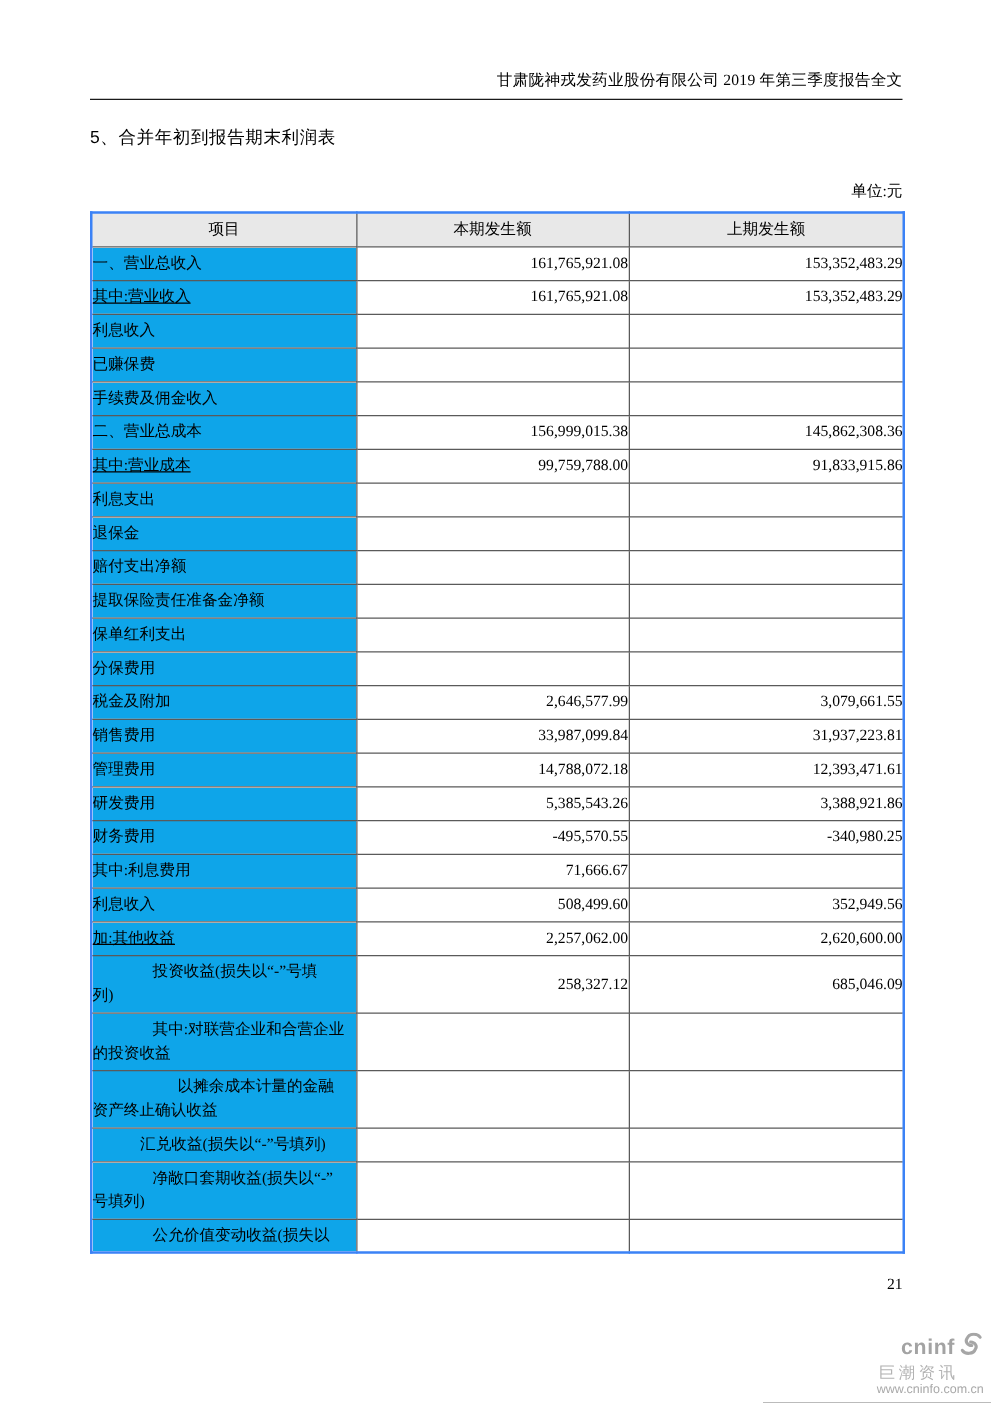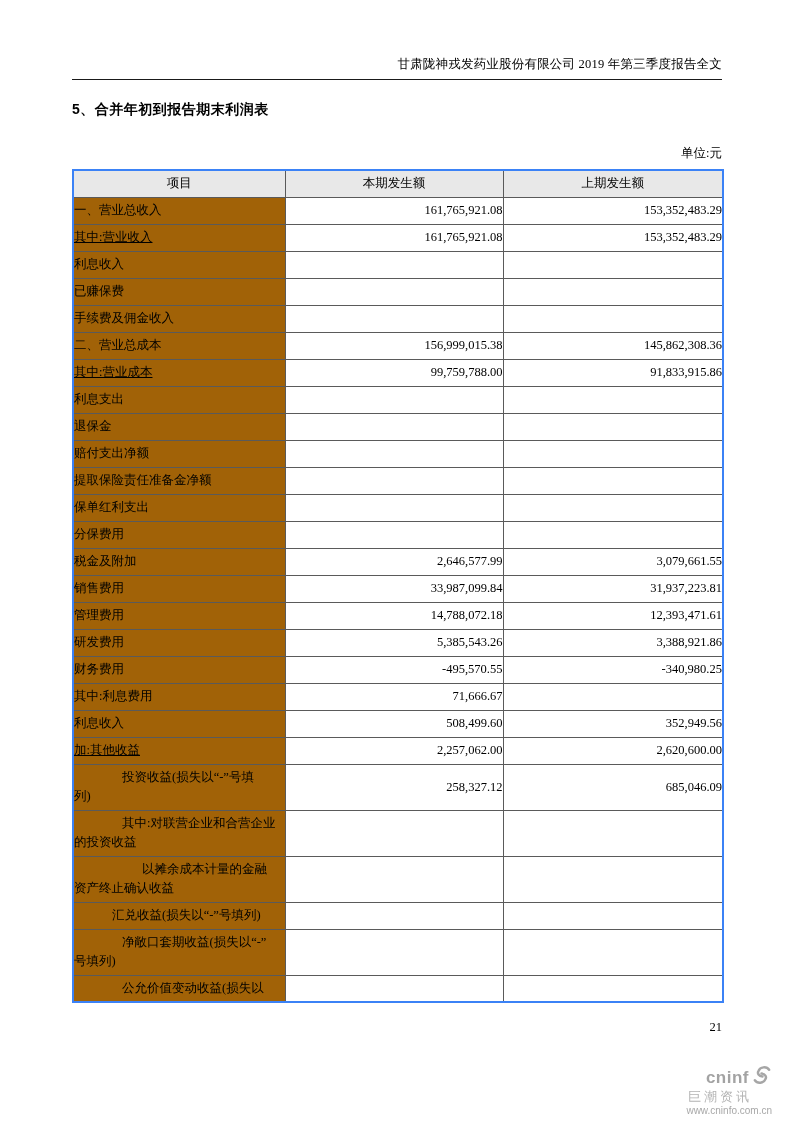--- a/index.html
+++ b/index.html
@@ -17,21 +17,21 @@
     margin-top:56px;
     text-align:right;
     font-size:12.5px;
     letter-spacing:.2px;
     padding-bottom:6px;
     border-bottom:1.5px solid #1a1a1a;
   }
   .section-title{
     margin-top:21px;
     font-family:"Liberation Sans","DejaVu Sans",sans-serif;
-    font-weight:bold;
+    font-weight:normal;
     font-size:14px;
     letter-spacing:.5px;
   }
   .unit-label{
     text-align:right;
     font-size:12.5px;
     margin-top:26px;
     margin-bottom:7px;
   }
   table.fin{
@@ -45,21 +45,21 @@
     border:1px solid #5a5a5a;
     padding:0;
     line-height:1.5;
     vertical-align:middle;
     font-weight:normal;
   }
   tr.hrow{height:27px;}
   tr.tall{height:46px;}
   th.colhead{background:#e8e8e8;text-align:center;}
   td.label{
-    background:#a16207;
+    background:#0ea5e9;
     white-space:pre-wrap;
     overflow:hidden;
   }
   td.num{
     text-align:right;
     padding-right:4px;
     background:#fff;
     font-size:12.5px;
   }
   
@@ -72,21 +72,21 @@
   .w1s{padding-left:3px;text-indent:38px;}
   .w2{padding-left:3px;text-indent:68px;}
   .page-number{
     position:absolute;
     right:71px;
     top:1020px;
     font-size:12.5px;
   }
   .footer-logo{
     position:absolute;
-    right:21px;
+    right:6px;
     top:1066px;
     text-align:right;
     font-family:"Liberation Sans","DejaVu Sans",sans-serif;
     color:#a6a6a6;
     line-height:1;
   }
   .brand-row{display:flex;align-items:center;justify-content:flex-end;gap:2px;}
   .brand-text{font-weight:bold;font-size:17px;letter-spacing:.5px;color:#a3a3a3;}
   .brand-cn{font-size:13px;letter-spacing:3px;color:#b3b3b3;margin-top:2px;margin-right:20px;}
   .brand-url{font-size:10px;color:#a8a8a8;margin-top:3px;}

